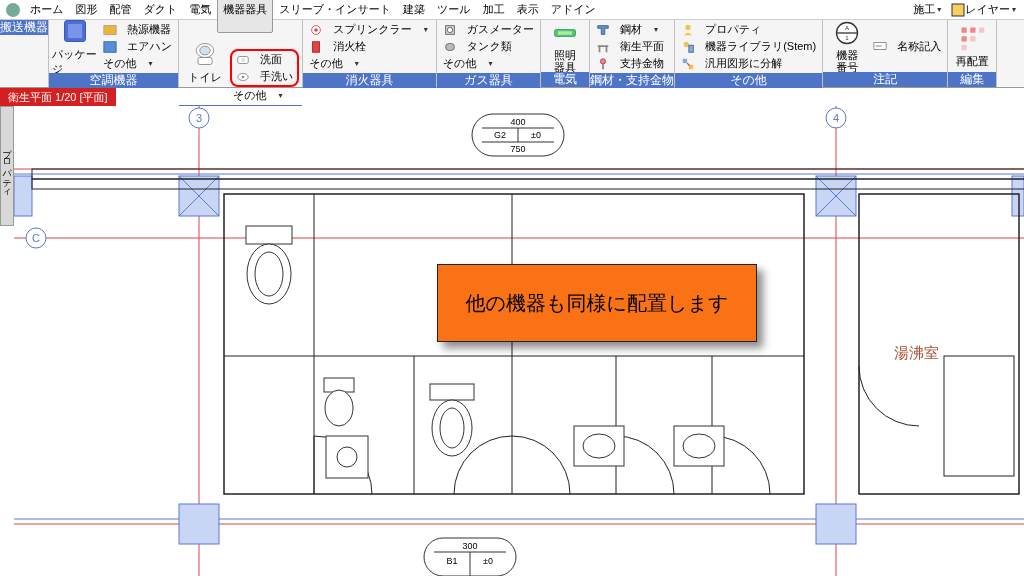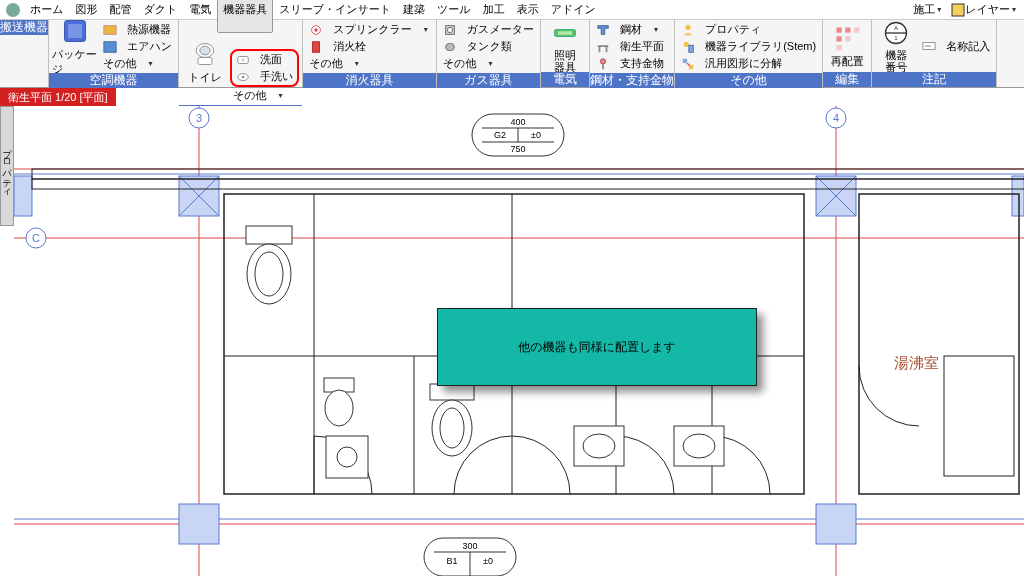--- a/index.html
+++ b/index.html
@@ -25,21 +25,21 @@
 
 svg.ic { flex-shrink: 0; }
 
 .tabstrip { height: 18px; background: #fff; display: flex; align-items: center; font-size: 11px; }
 .tabstrip .tab { background: #d42020; color: #fff; padding: 2px 8px; height: 100%; display: flex; align-items: center; }
 .sidetool { position: absolute; top: 106px; left: 0; width: 14px; height: 120px; background: #d8d8d8; border: 1px solid #999; font-size: 9px; writing-mode: vertical-rl; text-align: center; padding-top: 4px; }
 
 .canvas { position: absolute; top: 106px; left: 14px; right: 0; bottom: 0; background: #fff; overflow: hidden; }
 .canvas svg { position: absolute; top: 0; left: 0; }
 
-.callout { position: absolute; top: 264px; left: 437px; width: 320px; height: 78px; background: #14b8a6; border: 1px solid #222; box-shadow: 6px 6px 8px rgba(0,0,0,.45); display: flex; align-items: center; justify-content: center; font-size: 12px; margin-top: 44px; }
+.callout { position: absolute; top: 264px; left: 437px; width: 320px; height: 78px; background: #f97316; border: 1px solid #222; box-shadow: 6px 6px 8px rgba(0,0,0,.45); display: flex; align-items: center; justify-content: center; font-size: 20px; }
 
 .roomlabel { position: absolute; font-size: 15px; color: #a85030; }
 </style>
 </head>
 <body>
 
 <div class="menubar">
   <span class="ic" style="width:14px;height:14px;background:#7a9;border-radius:50%;margin-right:4px;"></span>
   <span class="mi">ホーム</span>
   <span class="mi">図形</span>
@@ -260,56 +260,56 @@
           </div>
       </div>
     </div>
     <div class="group-label">その他</div>
   </div>
 
   <div class="group">
     <div class="group-body">
       <div class="bigbtn" style="width:42px;">
         <svg class="ic" viewBox="0 0 32 32">
+            <circle cx="16" cy="16" r="12" fill="#fff" stroke="#333" stroke-width="1.5"></circle>
+            <line x1="4" y1="16" x2="28" y2="16" stroke="#333" stroke-width="1.5"></line>
+            <text x="16" y="13" text-anchor="middle" font-size="7" fill="#333">A</text>
+            <text x="16" y="24" text-anchor="middle" font-size="7" fill="#333">1</text>
+          </svg>
+        <span style="white-space:pre;text-align:center;line-height:1.1;">機器
+番号</span>
+      </div>
+      <div class="stack">
+        <div class="smallbtn">
+            <svg class="ic" viewBox="0 0 16 16">
+              <rect x="1" y="4" width="14" height="8" fill="#fff" stroke="#888"></rect>
+              <line x1="3" y1="8" x2="10" y2="8" stroke="#48a"></line>
+            </svg>
+            <span>名称記入</span>
+          </div>
+      </div>
+    </div>
+    <div class="group-label">注記</div>
+  </div>
+
+  <div class="group">
+    <div class="group-body">
+      <div class="bigbtn" style="width:42px;">
+        <svg class="ic" viewBox="0 0 32 32">
             <rect x="4" y="4" width="6" height="6" fill="#e88"></rect>
             <rect x="14" y="4" width="6" height="6" fill="#e88"></rect>
             <rect x="24" y="4" width="6" height="6" fill="#e88" opacity=".4"></rect>
             <rect x="4" y="14" width="6" height="6" fill="#e88"></rect>
             <rect x="14" y="14" width="6" height="6" fill="#e88" opacity=".4"></rect>
             <rect x="4" y="24" width="6" height="6" fill="#e88" opacity=".4"></rect>
           </svg>
         <span>再配置</span>
       </div>
     </div>
     <div class="group-label">編集</div>
-  </div>
-
-  <div class="group">
-    <div class="group-body">
-      <div class="bigbtn" style="width:42px;">
-        <svg class="ic" viewBox="0 0 32 32">
-            <circle cx="16" cy="16" r="12" fill="#fff" stroke="#333" stroke-width="1.5"></circle>
-            <line x1="4" y1="16" x2="28" y2="16" stroke="#333" stroke-width="1.5"></line>
-            <text x="16" y="13" text-anchor="middle" font-size="7" fill="#333">A</text>
-            <text x="16" y="24" text-anchor="middle" font-size="7" fill="#333">1</text>
-          </svg>
-        <span style="white-space:pre;text-align:center;line-height:1.1;">機器
-番号</span>
-      </div>
-      <div class="stack">
-        <div class="smallbtn">
-            <svg class="ic" viewBox="0 0 16 16">
-              <rect x="1" y="4" width="14" height="8" fill="#fff" stroke="#888"></rect>
-              <line x1="3" y1="8" x2="10" y2="8" stroke="#48a"></line>
-            </svg>
-            <span>名称記入</span>
-          </div>
-      </div>
-    </div>
-    <div class="group-label">注記</div>
   </div>
 
 </div>
 
 <div class="tabstrip">
   <div class="tab">衛生平面 1/20 [平面]</div>
 </div>
 
 <div class="sidetool">プロパティ</div>
 
@@ -420,16 +420,16 @@
   <g transform="translate(410,432)">
     <rect x="0" y="0" width="92" height="38" rx="19" fill="#fff" stroke="#333"></rect>
     <line x1="10" y1="14" x2="82" y2="14" stroke="#333"></line>
     <line x1="46" y1="14" x2="46" y2="38" stroke="#333"></line>
     <text x="46" y="11" text-anchor="middle" font-size="9">300</text>
     <text x="28" y="26" text-anchor="middle" font-size="9">B1</text>
     <text x="64" y="26" text-anchor="middle" font-size="9">±0</text>
   </g>
 </svg>
 
-<div class="roomlabel" style="top:248px;left:880px;">湯沸室</div>
+<div class="roomlabel" style="top:238px;left:880px;">湯沸室</div>
 </div>
 
 <div class="callout">他の機器も同様に配置します</div>
 
 </body></html>

